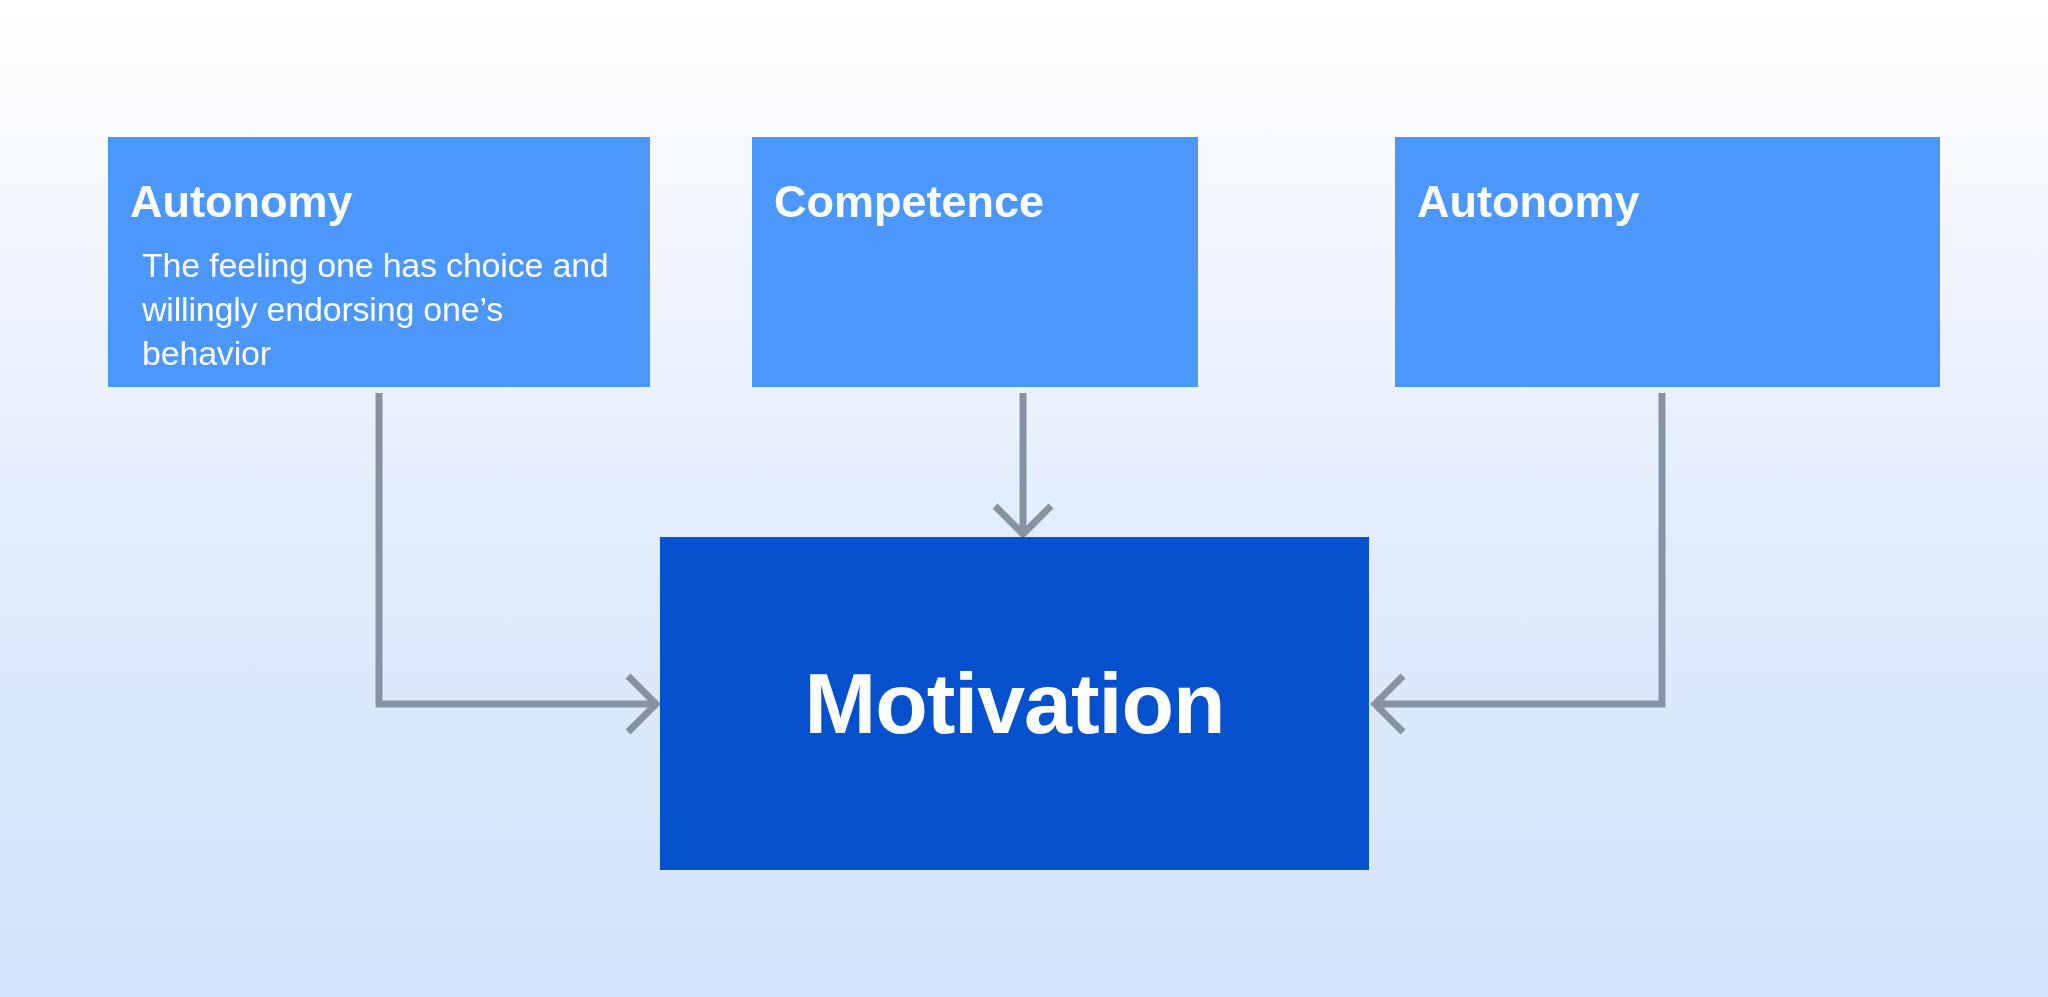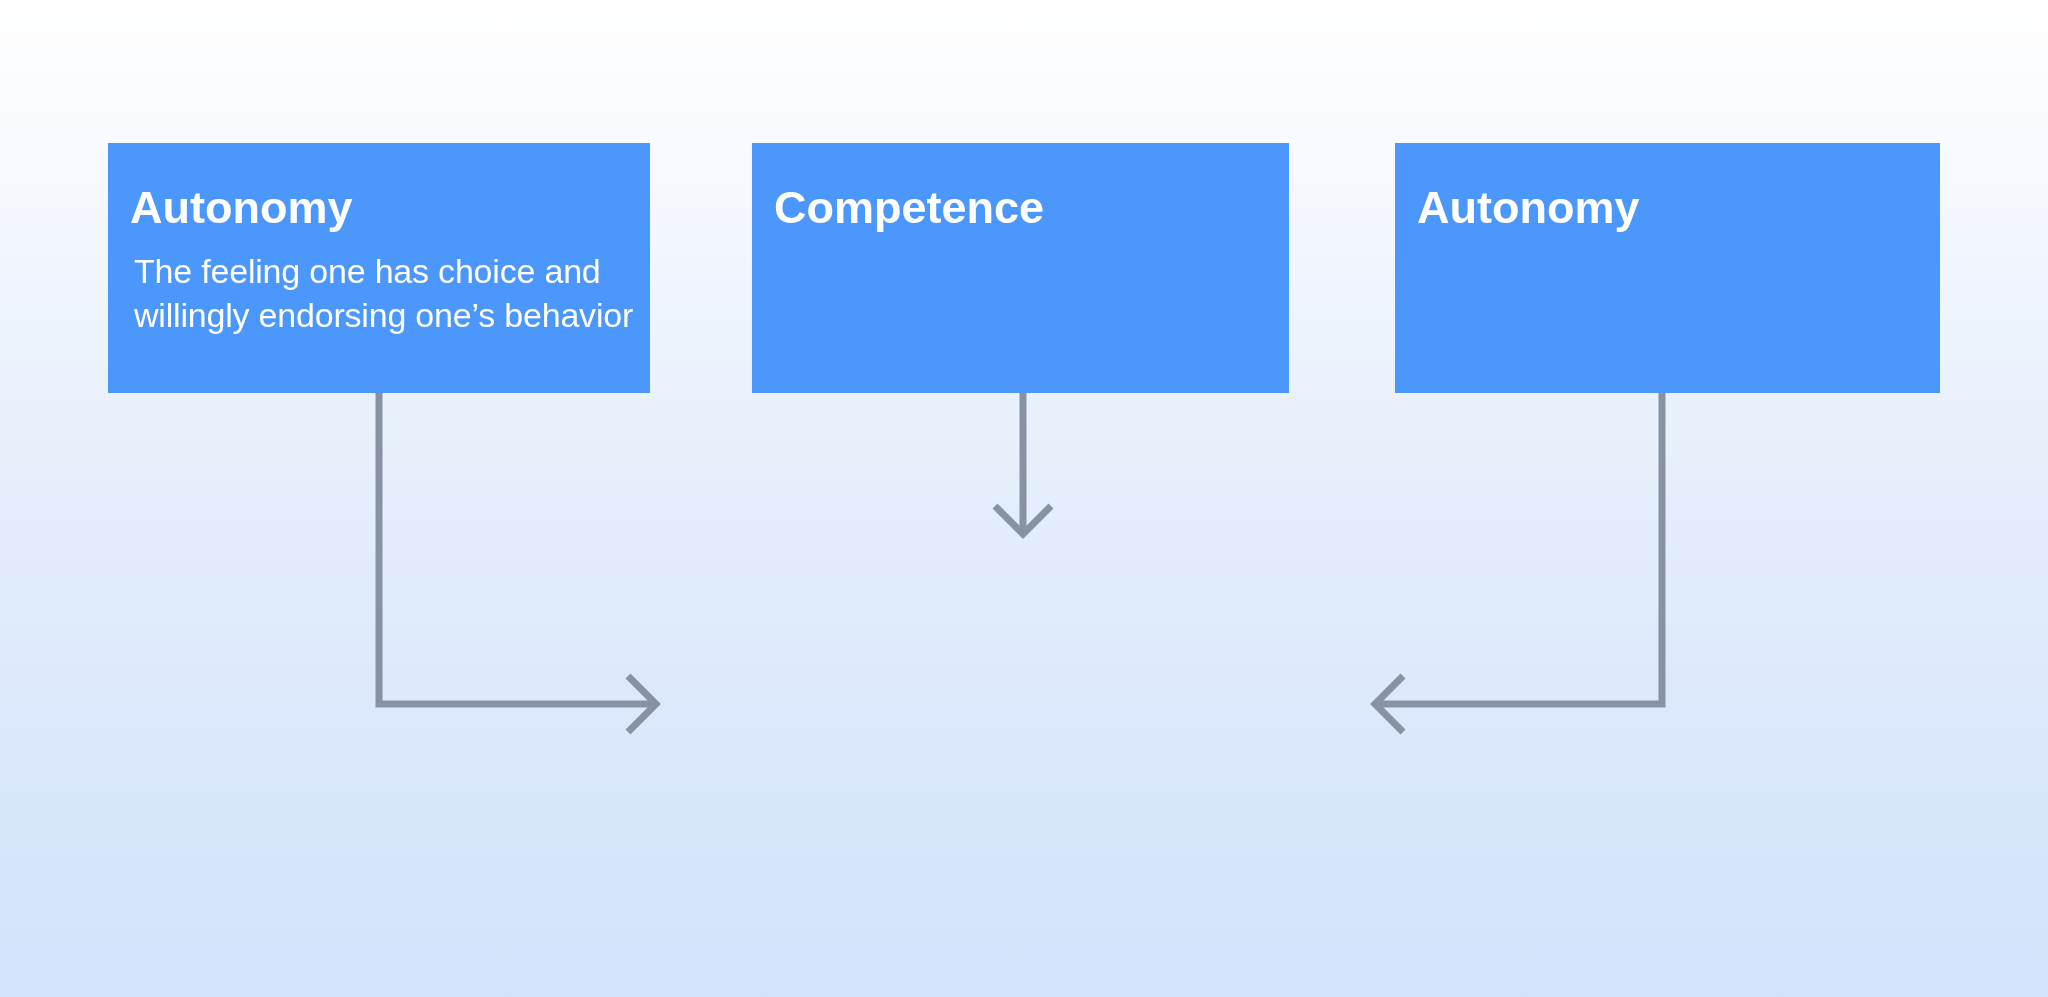--- a/index.html
+++ b/index.html
@@ -13,39 +13,39 @@
     height: 997px;
     overflow: hidden;
     font-family: "Liberation Sans", sans-serif;
     background: linear-gradient(180deg,
       var(--bg-top, #ffffff) 0%,
       var(--bg-mid, #e2ecfb) 55%,
       var(--bg-bottom, #d2e3fb) 100%);
   }
   .factor-box {
     position: absolute;
-    top: 143px;
+    top: 137px;
     height: 250px;
     background: var(--factor-box, #4c97fb);
     color: var(--box-text, #ffffff);
     box-sizing: border-box;
     padding: 38px 8px 0 22px;
   }
   .factor-box.b1 { left: 108px;  width: 542px; }
-  .factor-box.b2 { left: 752px;  width: 537px; }
+  .factor-box.b2 { left: 752px;  width: 446px; }
   .factor-box.b3 { left: 1395px; width: 545px; }
   .factor-title {
     margin: 0 0 14px 0;
     font-size: 45px;
     font-weight: 700;
     line-height: 1.2;
     letter-spacing: 0px;
   }
   .factor-desc {
-    margin: 4px;
+    margin: 12px;
     font-size: 34px;
     font-weight: 400;
     line-height: 1.3;
     letter-spacing: -0.2px;
   }
   .center-box {
     position: absolute;
     left: 660px;
     top: 537px;
     width: 709px;
@@ -106,14 +106,17 @@
       <polyline class="arrow" points="1023,393 1023,530"></polyline>
       <polyline class="arrow" points="995,506 1023,534 1051,506"></polyline>
     </g>
 
     <g>
       <polyline class="arrow" points="1662,393 1662,704 1379,704"></polyline>
       <polyline class="arrow" points="1403,676 1375,704 1403,732"></polyline>
     </g>
   </svg>
 
+  <div class="center-box">
+    <span class="center-label">Motivation</span>
+  </div>
 
 </div>
 
 </body></html>

